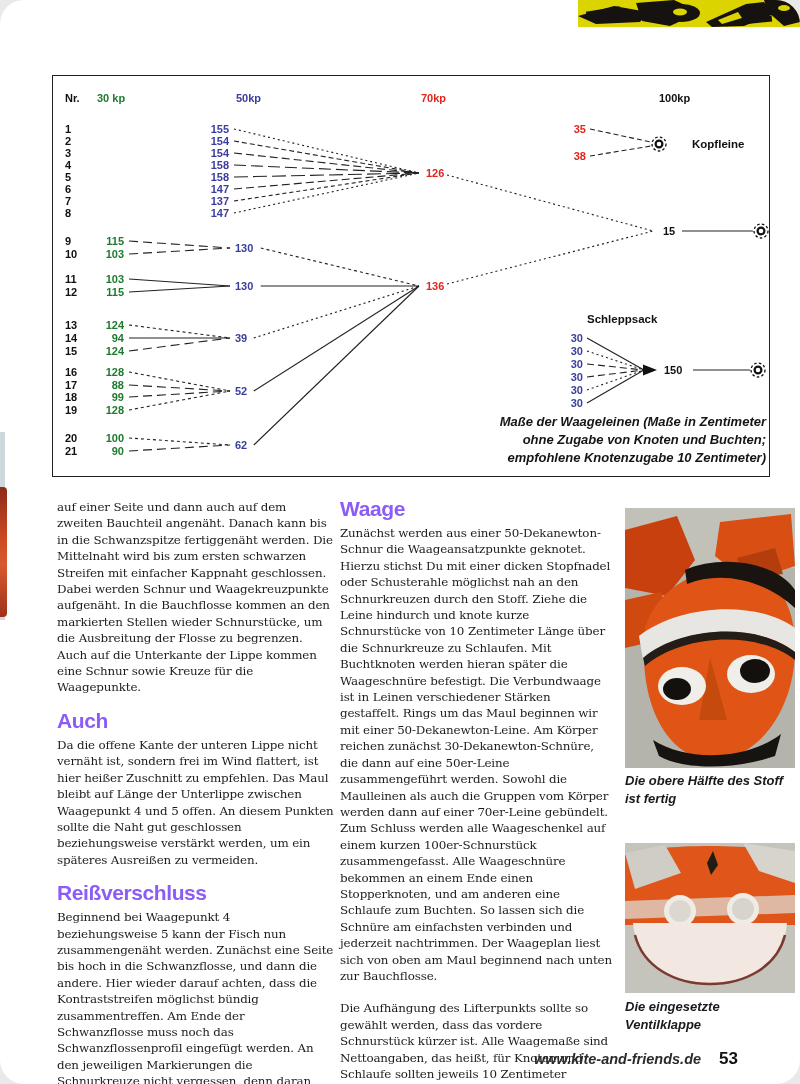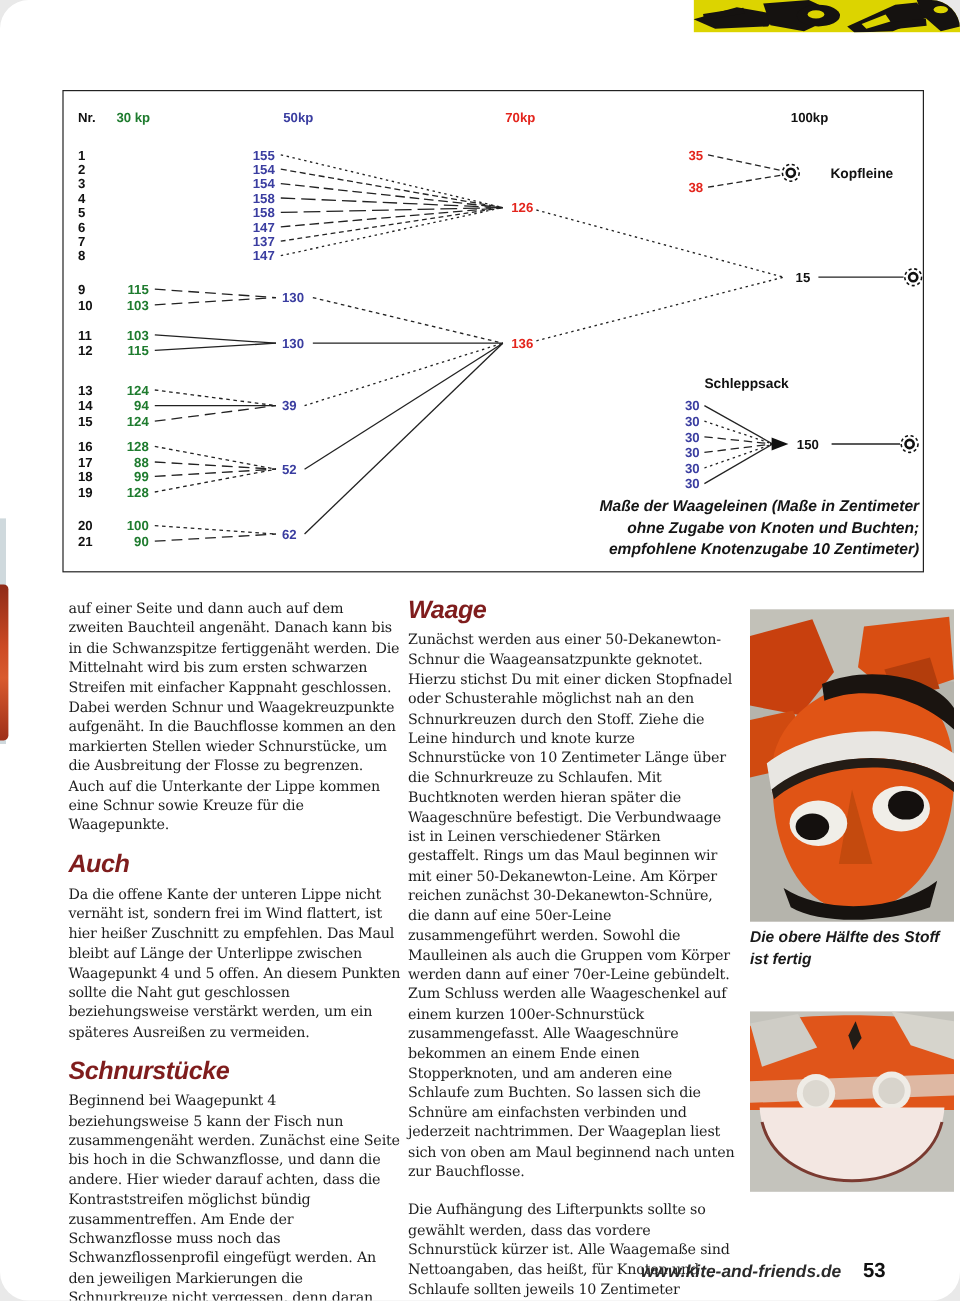--- a/index.html
+++ b/index.html
@@ -9,21 +9,21 @@
   .edge-light{position:absolute;left:0;top:432px;width:5px;height:188px;background:#cfd9dd;}
   .edge-red{position:absolute;left:0;top:487px;width:7px;height:130px;
             background:linear-gradient(180deg,#8e2a18,#cc4a24 40%,#d95a2e 60%,#9e3019);
             border-radius:0 4px 4px 0;}
   .diagram-box{position:absolute;left:52px;top:75px;width:716px;height:400px;
                border:1.5px solid #222;background:#fff;}
   .diagram-box svg{display:block;}
   .col{position:absolute;color:#1c1c1c;}
   .col p{margin:0;font-size:11.9px;line-height:16.4px;letter-spacing:-0.15px;}
   .col h2{font-family:"Liberation Sans", sans-serif;font-size:21px;letter-spacing:-0.4px;
-          margin:13px 0 4px 0;color:#7f1d1d;font-style:italic;}
+          margin:13px 0 4px 0;color:#8b5cf6;}
   .col h2.first{margin-top:0;}
   .col1{left:57px;top:499px;width:277px;}
   .col2{left:340px;top:497px;width:273px;}
   .gap-top{margin-top:16px !important;}
   .photo{position:absolute;left:625px;width:170px;background:#b8b7b0;}
   .photo svg{display:block;}
   .photo1{top:508px;height:260px;}
   .photo2{top:843px;height:150px;}
   .caption{position:absolute;left:625px;width:170px;font-family:"Liberation Sans",sans-serif;
            font-weight:bold;font-style:italic;font-size:13px;line-height:17.5px;color:#1a1a1a;}
@@ -178,21 +178,21 @@
         <text x="713" y="350" text-anchor="end" font-family="Liberation Sans, sans-serif" font-weight="bold" font-size="13" font-style="italic" fill="#151515">Maße der Waageleinen (Maße in Zentimeter</text>
         <text x="713" y="368" text-anchor="end" font-family="Liberation Sans, sans-serif" font-weight="bold" font-size="13" font-style="italic" fill="#151515">ohne Zugabe von Knoten und Buchten;</text>
         <text x="713" y="386" text-anchor="end" font-family="Liberation Sans, sans-serif" font-weight="bold" font-size="13" font-style="italic" fill="#151515">empfohlene Knotenzugabe 10 Zentimeter)</text>
       </svg>
   </div>
 
   <div class="col col1">
     <p>auf einer Seite und dann auch auf dem zweiten Bauchteil angenäht. Danach kann bis in die Schwanzspitze fertiggenäht werden. Die Mittelnaht wird bis zum ersten schwarzen Streifen mit einfacher Kappnaht geschlossen. Dabei werden Schnur und Waagekreuzpunkte aufgenäht. In die Bauchflosse kommen an den markierten Stellen wieder Schnurstücke, um die Ausbreitung der Flosse zu begrenzen. Auch auf die Unterkante der Lippe kommen eine Schnur sowie Kreuze für die Waagepunkte.</p>
     <h2>Auch</h2>
     <p>Da die offene Kante der unteren Lippe nicht vernäht ist, sondern frei im Wind flattert, ist hier heißer Zuschnitt zu empfehlen. Das Maul bleibt auf Länge der Unterlippe zwischen Waagepunkt 4 und 5 offen. An diesem Punkten sollte die Naht gut geschlossen beziehungsweise verstärkt werden, um ein späteres Ausreißen zu vermeiden.</p>
-    <h2>Schnurstücke</h2>
+    <h2>Reißverschluss</h2>
     <p>Beginnend bei Waagepunkt 4 beziehungsweise 5 kann der Fisch nun zusammengenäht werden. Zunächst eine Seite bis hoch in die Schwanzflosse, und dann die andere. Hier wieder darauf achten, dass die Kontraststreifen möglichst bündig zusammentreffen. Am Ende der Schwanzflosse muss noch das Schwanzflossenprofil eingefügt werden. An den jeweiligen Markierungen die Schnurkreuze nicht vergessen, denn daran wird später der Schleppsack befestigt. Wer seinen Fisch auch einmal als Aeroskulptur aufblasen möchte, sollte hier einen Reißverschluss oder Klettband einnähen. Wer das nicht möchte, kann den Stoff für die letzte Naht zum Maul herausziehen und schließen. Da das Maul offen bleibt, ist dies unsere Wartungs- und Pflegeöffnung!</p>
   </div>
 
   <div class="col col2">
     <h2 class="first">Waage</h2>
     <p>Zunächst werden aus einer 50-Dekanewton-Schnur die Waageansatzpunkte geknotet. Hierzu stichst Du mit einer dicken Stopfnadel oder Schusterahle möglichst nah an den Schnurkreuzen durch den Stoff. Ziehe die Leine hindurch und knote kurze Schnurstücke von 10 Zentimeter Länge über die Schnurkreuze zu Schlaufen. Mit Buchtknoten werden hieran später die Waageschnüre befestigt. Die Verbundwaage ist in Leinen verschiedener Stärken gestaffelt. Rings um das Maul beginnen wir mit einer 50-Dekanewton-Leine. Am Körper reichen zunächst 30-Dekanewton-Schnüre, die dann auf eine 50er-Leine zusammengeführt werden. Sowohl die Maulleinen als auch die Gruppen vom Körper werden dann auf einer 70er-Leine gebündelt. Zum Schluss werden alle Waageschenkel auf einem kurzen 100er-Schnurstück zusammengefasst. Alle Waageschnüre bekommen an einem Ende einen Stopperknoten, und am anderen eine Schlaufe zum Buchten. So lassen sich die Schnüre am einfachsten verbinden und jederzeit nachtrimmen. Der Waageplan liest sich von oben am Maul beginnend nach unten zur Bauchflosse.</p>
     <p class="gap-top">Die Aufhängung des Lifterpunkts sollte so gewählt werden, dass das vordere Schnurstück kürzer ist. Alle Waagemaße sind Nettoangaben, das heißt, für Knoten und Schlaufe sollten jeweils 10 Zentimeter hinzugegeben werden.</p>
 
   </div>
 
@@ -227,19 +227,20 @@
       <polygon points="82,20 88,8 93,22 86,32" fill="#221c16"></polygon>
       <path d="M0,58 L170,52 L170,70 L0,76 Z" fill="#ddd9d2" opacity="0.75"></path>
       <circle cx="55" cy="68" r="16" fill="#efece6"></circle>
       <circle cx="55" cy="68" r="11" fill="#dcd8d0"></circle>
       <circle cx="118" cy="66" r="16" fill="#efece6"></circle>
       <circle cx="118" cy="66" r="11" fill="#d8d4cc"></circle>
       <path d="M8,80 C10,118 48,142 85,142 C122,142 160,118 162,80 Z" fill="#f3e7e2"></path>
       <path d="M10,92 C18,124 50,141 85,141 C120,141 152,124 160,92" fill="none" stroke="#7a3a30" stroke-width="2.5"></path>
     </svg>
   </div>
+  <div class="caption cap2">Die eingesetzte Ventilklappe</div>
 
   <div class="footer">
     <span class="url">www.kite-and-friends.de</span>
     <span class="pageno">53</span>
   </div>
 
 </div>
 
 </body></html>

